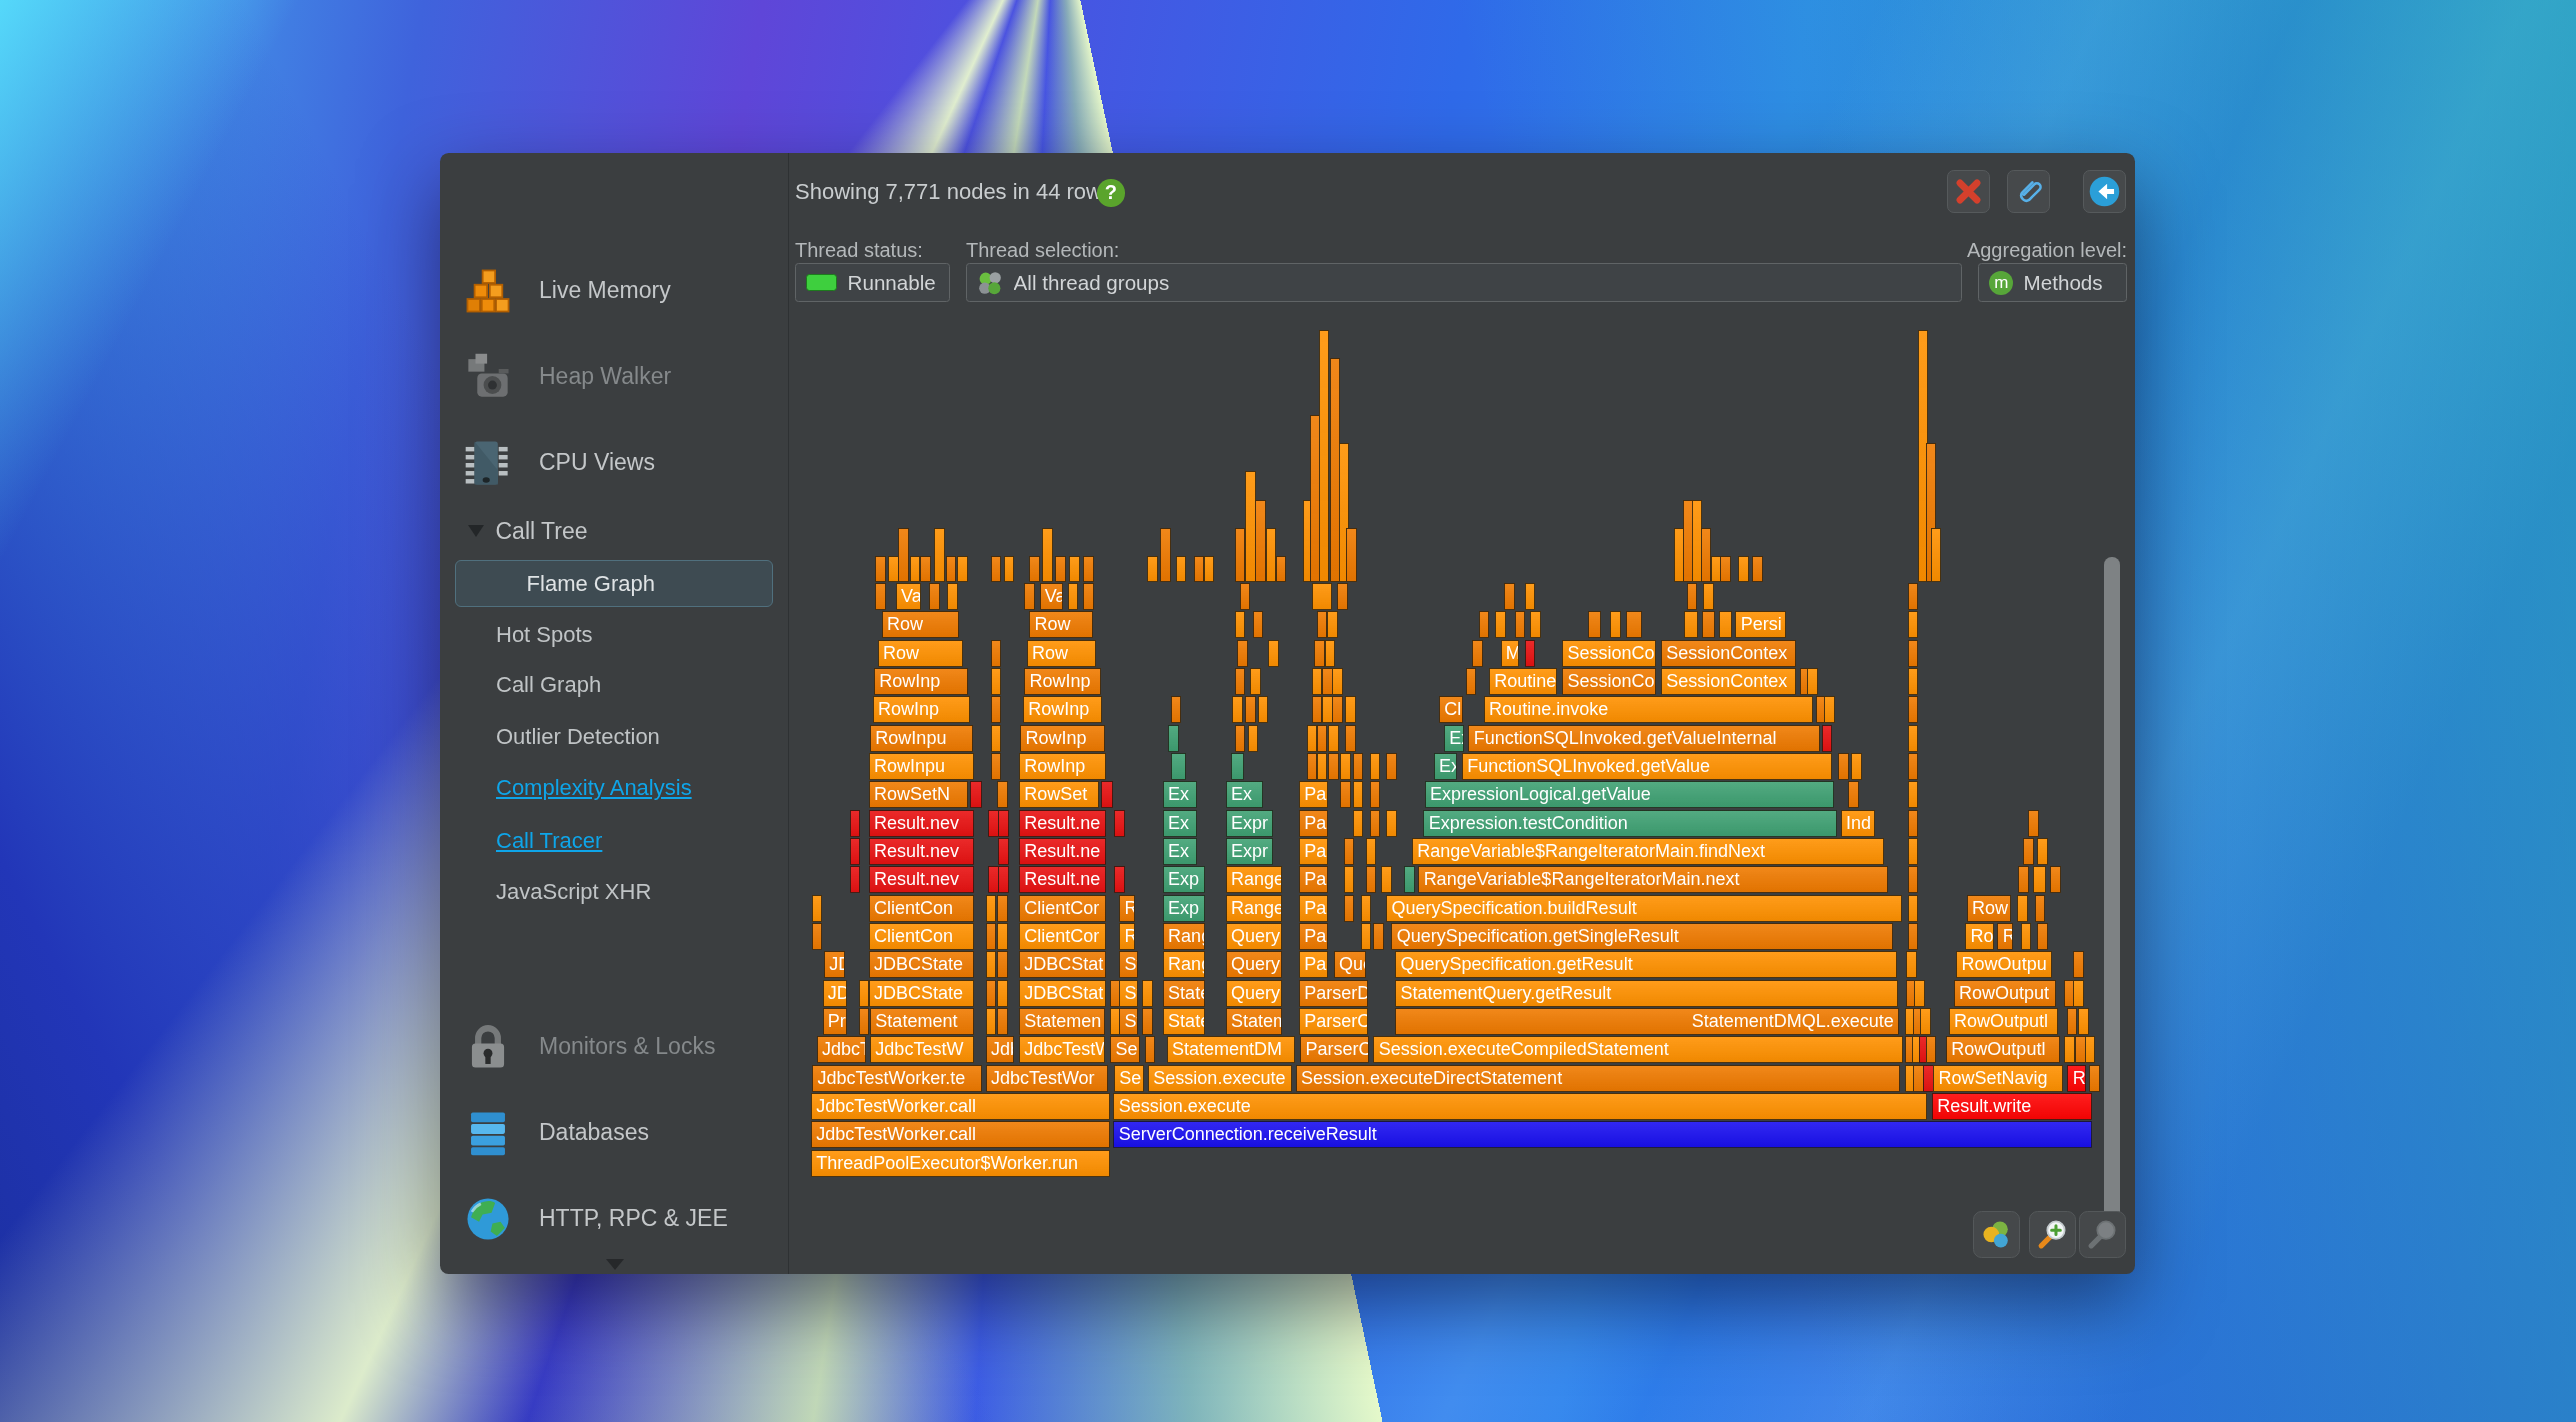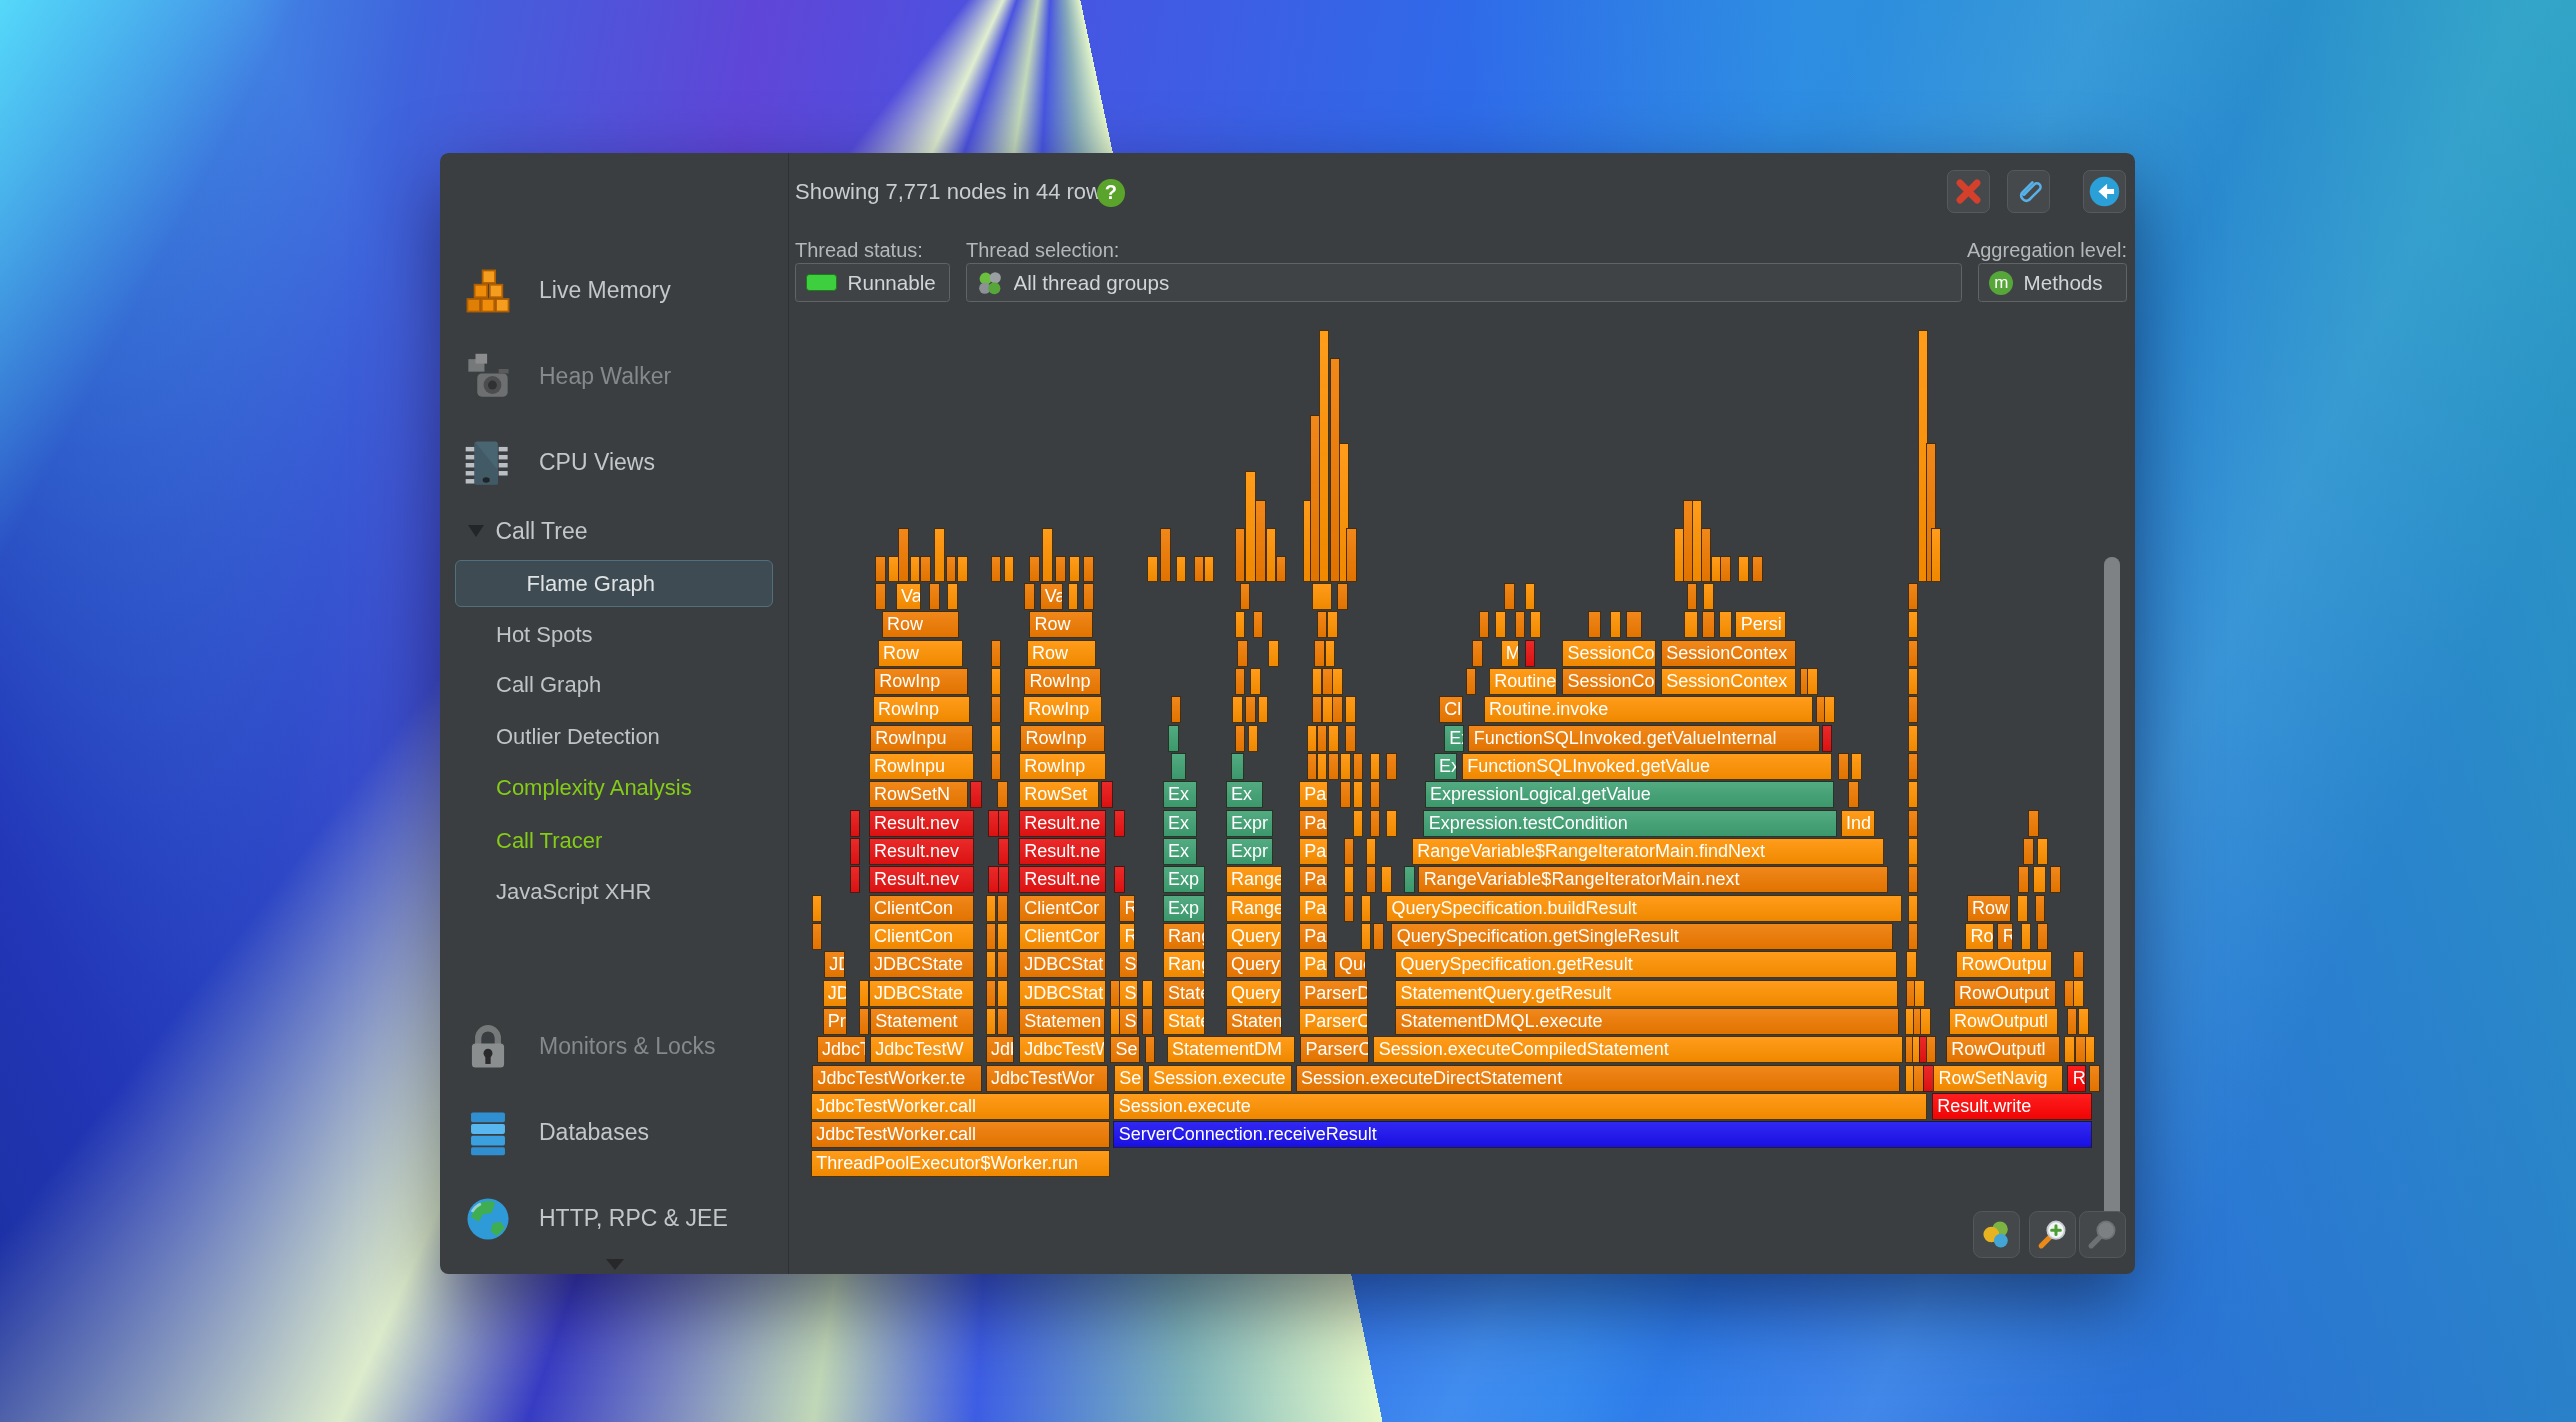--- a/index.html
+++ b/index.html
@@ -23,21 +23,21 @@
   .side-item .icn{width:50px;height:50px;margin-left:23px;flex:0 0 auto;}
   .side-item .lbl{margin-left:26px;font-size:23px;color:#c4c7c9;}
   .side-item.dim .lbl{color:#85898b;}
   .side-item.dim .icn{filter:grayscale(55%) brightness(.85);opacity:.8;}
   .tree-item{position:absolute;left:0;width:348px;height:34px;display:flex;align-items:center;}
   .tree-item .lbl{font-size:23px;color:#c4c7c9;}
   .expander{width:0;height:0;border-left:8.6px solid transparent;border-right:8.6px solid transparent;
     border-top:12px solid #232628;margin-left:27.5px;margin-right:12px;}
   .sub-item{position:absolute;left:56px;width:275px;height:34px;display:flex;align-items:center;}
   .sub-item .lbl{font-size:22px;color:#c0c4c6;}
-  .sub-item.dim .lbl{color:#84cc16;}
+  .sub-item.dim .lbl{color:#0ea5e9;text-decoration:underline;}
   .sub-sel{position:absolute;left:14.6px;width:316px;height:45px;border:0.9px solid #50707e;
     background:#3e4b52;border-radius:6px;display:flex;align-items:center;}
   .sub-sel .lbl{margin-left:71px;font-size:22px;color:#dfe3e5;}
   .more-arrow{position:absolute;left:166px;top:1106px;width:0;height:0;
     border-left:9.4px solid transparent;border-right:9.4px solid transparent;border-top:11px solid #26282a;}
   
   .title{position:absolute;left:355px;top:26px;font-size:22px;color:#c9cdcf;}
   .help{position:absolute;left:657px;top:26px;width:27.5px;height:27.5px;border-radius:50%;
     background:#5aa42c;color:#fff;font-size:20px;font-weight:bold;text-align:center;line-height:27.5px;}
   .tbtn{position:absolute;top:17px;width:41px;height:41px;background:#46494b;border:0.9px solid #565a5c;
@@ -260,21 +260,21 @@
       <div class="fseg" style="left: 4.6%; width: 8.1%; top: 692px; background-color: rgb(239, 122, 0);">Statement</div>
       <div class="fseg" style="left: 13.6%; width: 0.45%; top: 692px; background-color: rgb(255, 145, 0);"></div>
       <div class="fseg" style="left: 14.5%; width: 0.5%; top: 692px; background-color: rgb(239, 122, 0);"></div>
       <div class="fseg" style="left: 16.2%; width: 6.7%; top: 692px; background-color: rgb(239, 122, 0);">Statemen</div>
       <div class="fseg" style="left: 23.3%; width: 0.4%; top: 692px; background-color: rgb(255, 145, 0);"></div>
       <div class="fseg" style="left: 24%; width: 1.45%; top: 692px; background-color: rgb(239, 122, 0);">St</div>
       <div class="fseg" style="left: 25.8%; width: 0.4%; top: 692px; background-color: rgb(239, 122, 0);"></div>
       <div class="fseg" style="left: 27.4%; width: 3.3%; top: 692px; background-color: rgb(255, 145, 0);">Staten</div>
       <div class="fseg" style="left: 32.3%; width: 4.4%; top: 692px; background-color: rgb(239, 122, 0);">Statem</div>
       <div class="fseg" style="left: 38%; width: 5.4%; top: 692px; background-color: rgb(255, 145, 0);">ParserCo</div>
-      <div class="fseg" style="left: 45.5%; width: 39.25%; top: 692px; background-color: rgb(239, 122, 0);">StatementDMQL.execute</div>
+      <div class="fseg" style="left: 45.5%; width: 39.25%; top: 692px; background-color: rgb(239, 122, 0); text-align: right;">StatementDMQL.execute</div>
       <div class="fseg" style="left: 85.2%; width: 0.4%; top: 692px; background-color: rgb(255, 145, 0);"></div>
       <div class="fseg" style="left: 85.8%; width: 0.4%; top: 692px; background-color: rgb(239, 122, 0);"></div>
       <div class="fseg" style="left: 86.4%; width: 0.4%; top: 692px; background-color: rgb(255, 145, 0);"></div>
       <div class="fseg" style="left: 88.6%; width: 8.55%; top: 692px; background-color: rgb(255, 145, 0);">RowOutputl</div>
       <div class="fseg" style="left: 97.8%; width: 0.6%; top: 692px; background-color: rgb(239, 122, 0);"></div>
       <div class="fseg" style="left: 98.7%; width: 0.5%; top: 692px; background-color: rgb(255, 145, 0);"></div>
       <div class="fseg" style="left: 0.9%; width: 1.9%; top: 664px; background-color: rgb(255, 145, 0);">JD</div>
       <div class="fseg" style="left: 3.7%; width: 0.5%; top: 664px; background-color: rgb(255, 145, 0);"></div>
       <div class="fseg" style="left: 4.5%; width: 8.2%; top: 664px; background-color: rgb(255, 145, 0);">JDBCState</div>
       <div class="fseg" style="left: 13.6%; width: 0.45%; top: 664px; background-color: rgb(239, 122, 0);"></div>

